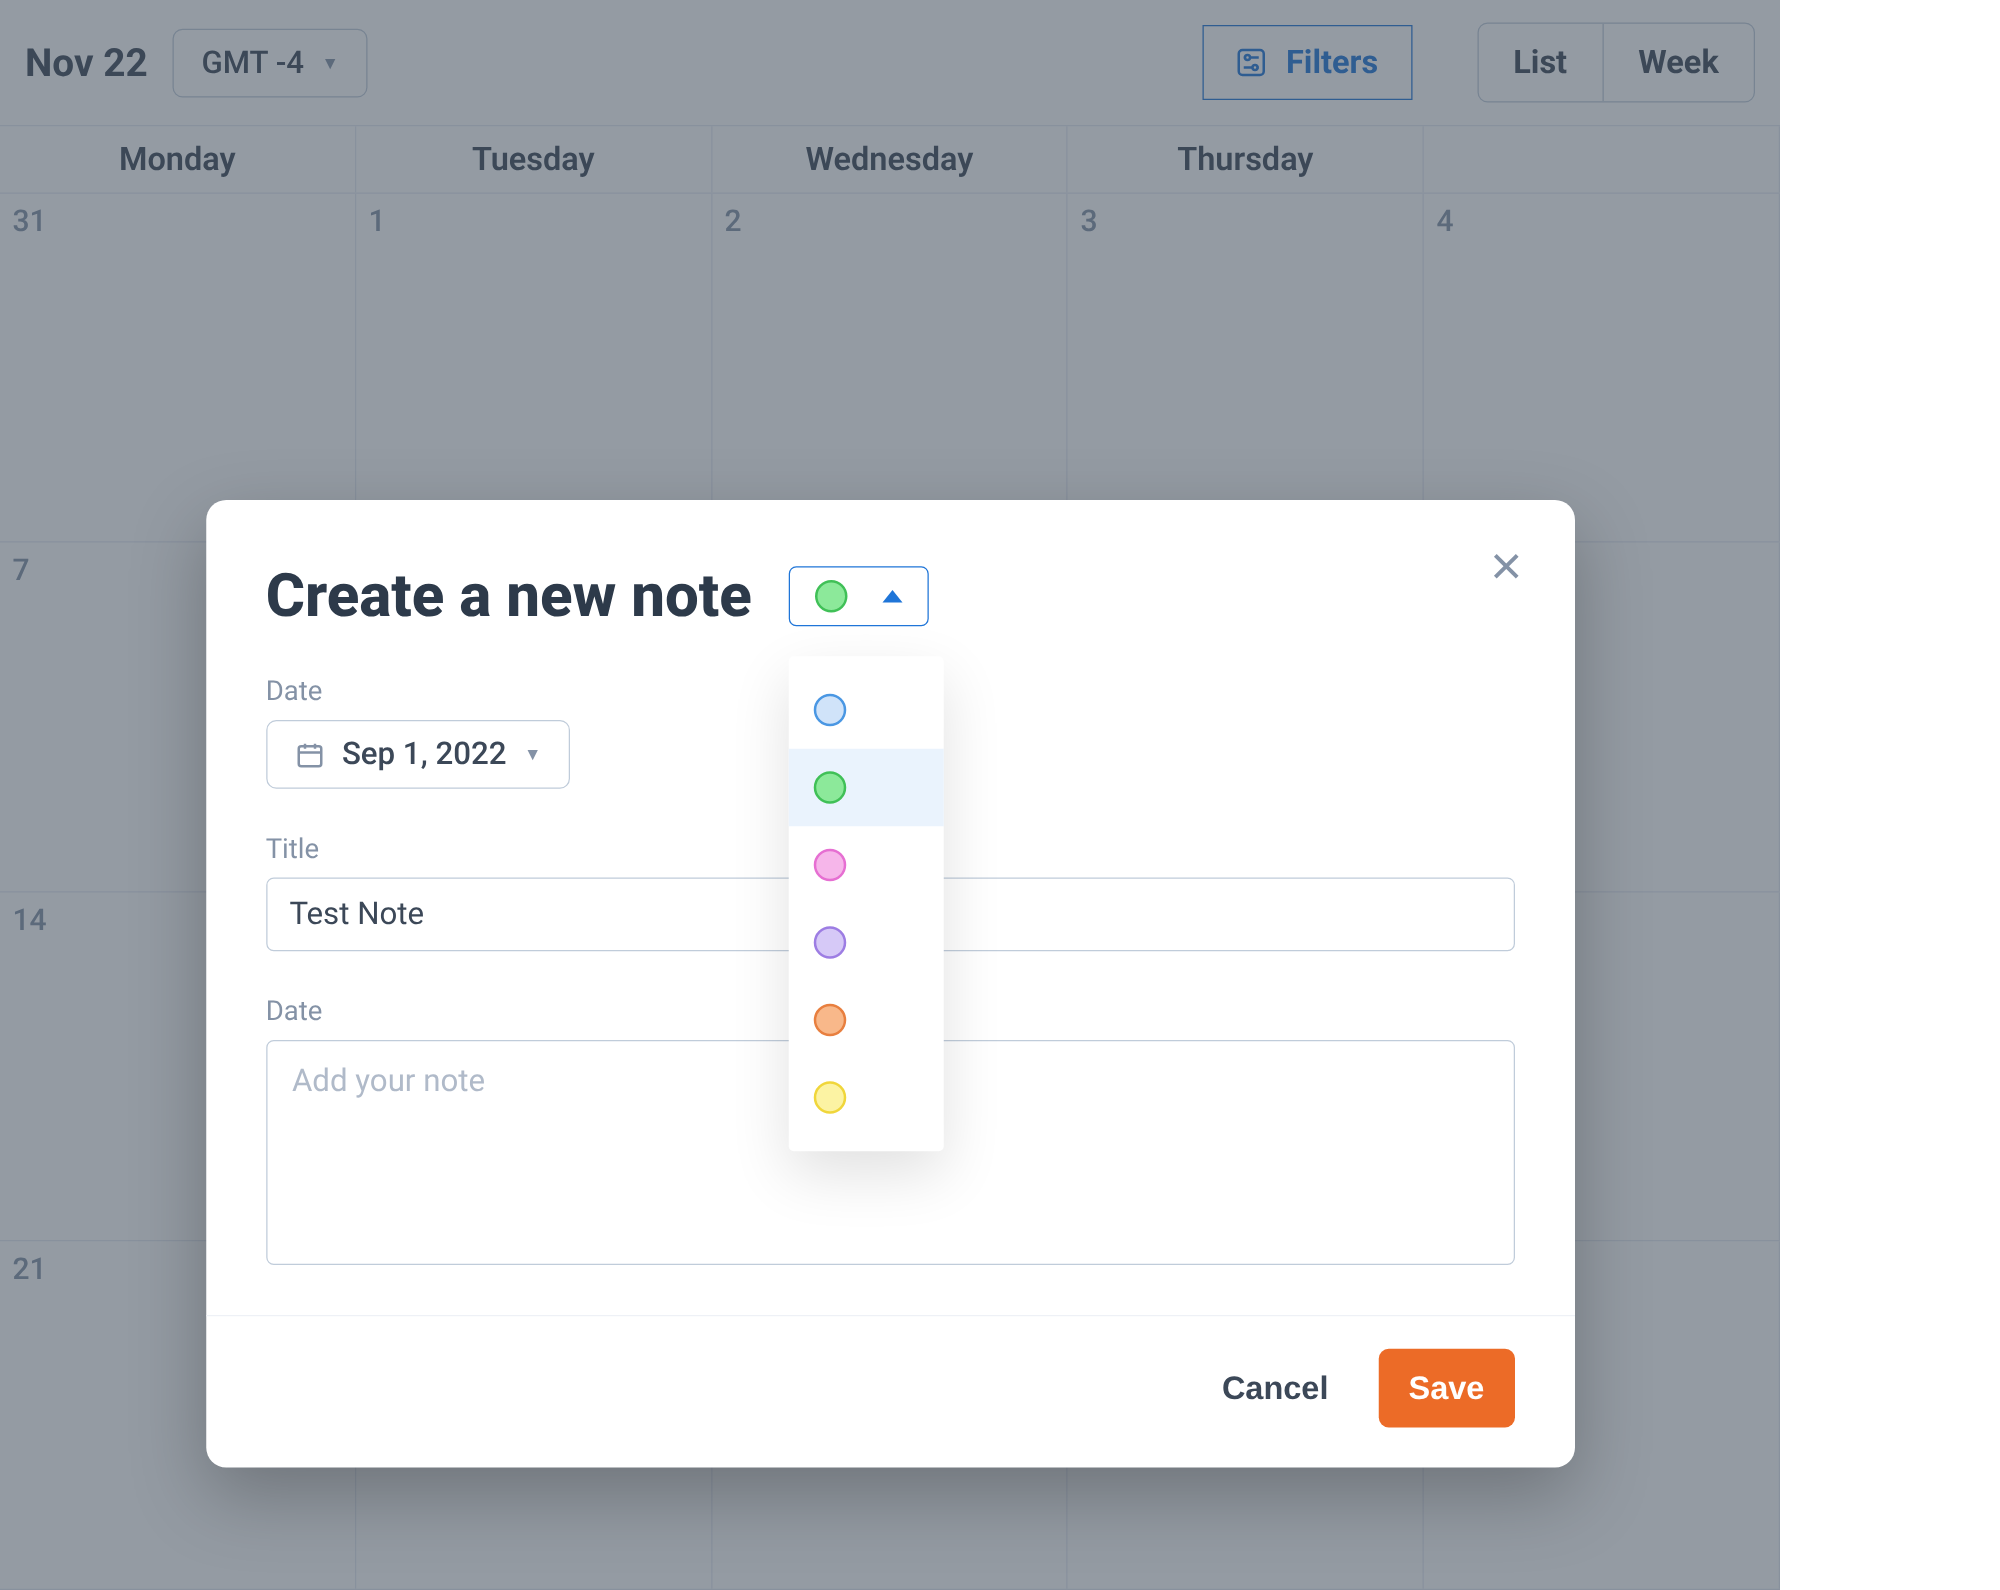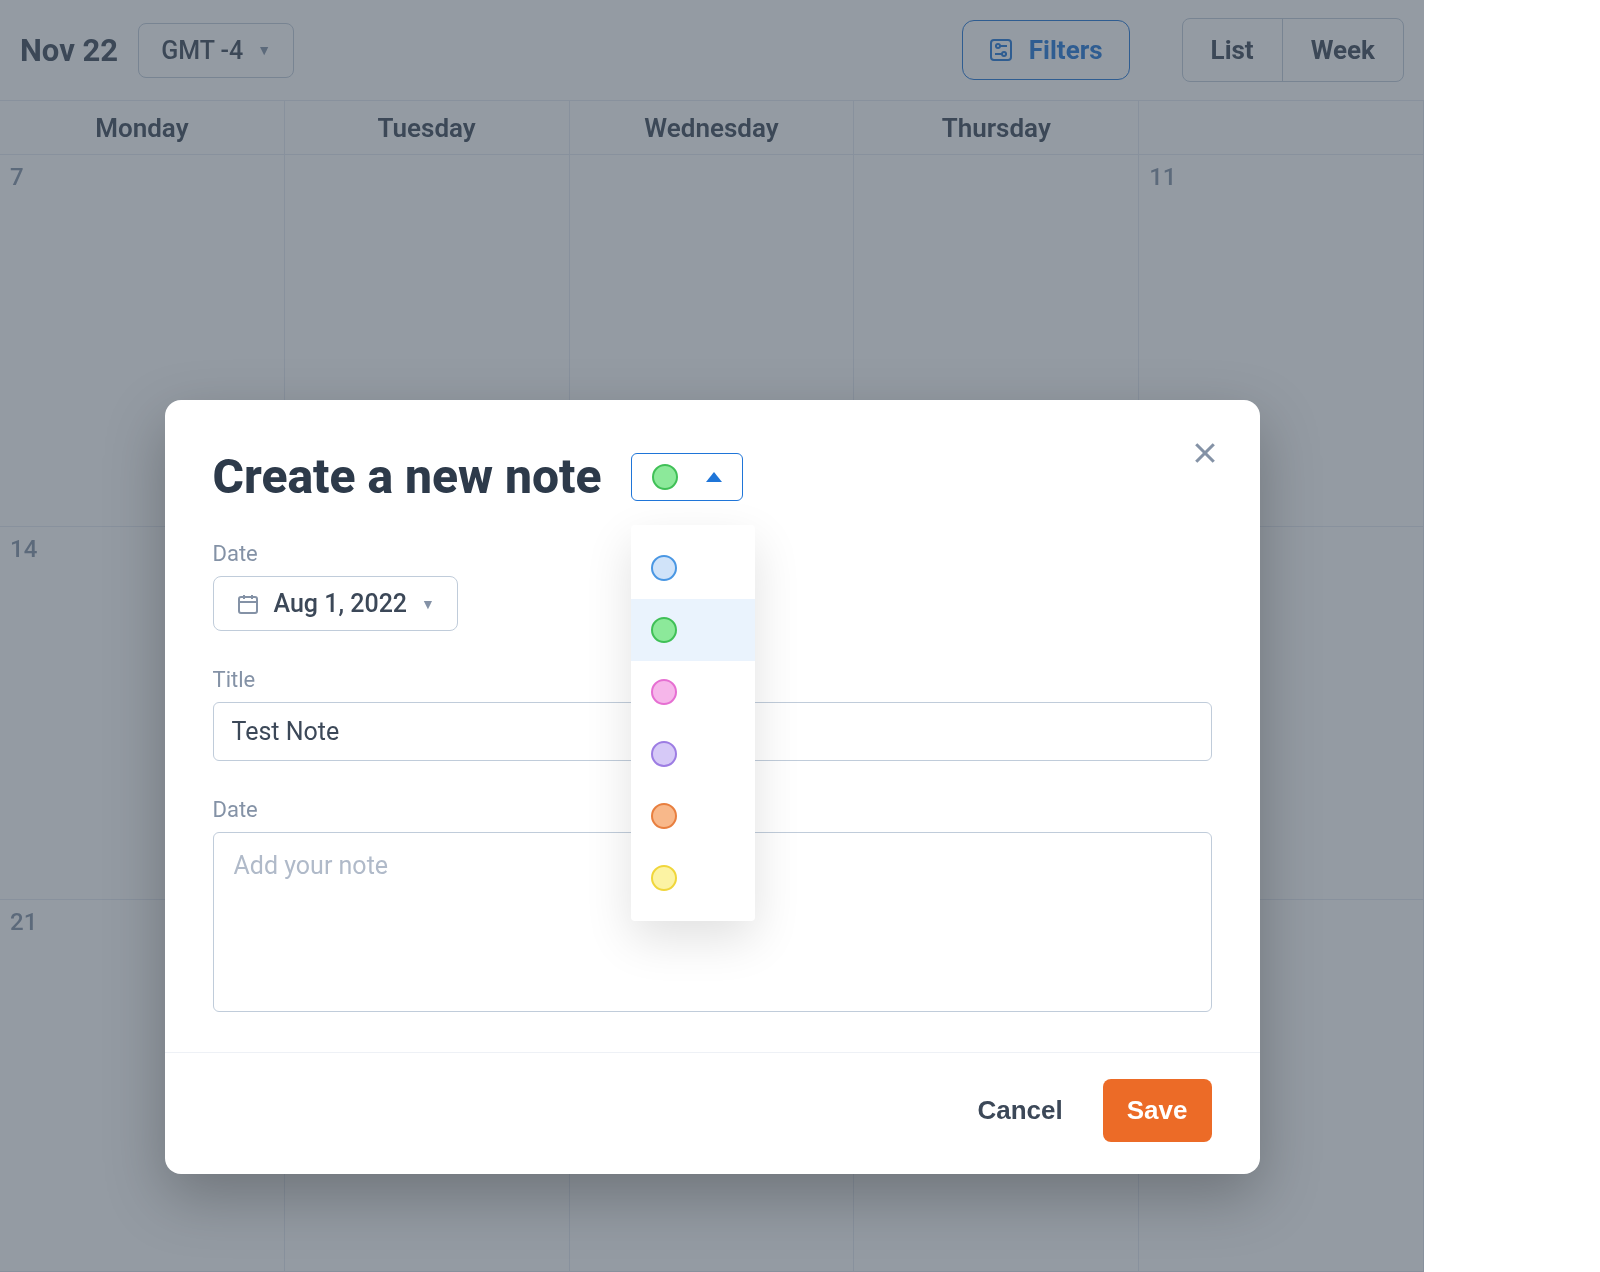--- a/index.html
+++ b/index.html
@@ -5,21 +5,21 @@
   * { box-sizing: border-box; margin: 0; padding: 0; }
   html, body { width: 1600px; height: 1272px; font-family: -apple-system, BlinkMacSystemFont, "Segoe UI", Roboto, Helvetica, Arial, sans-serif; overflow: hidden; }
 
   
   .cal { width: 1424px; height: 1272px; background: #ffffff; position: relative; }
   .cal-header { height: 100px; display: flex; align-items: center; padding: 0 20px; gap: 20px; }
   .month-label { font-size: 31px; font-weight: 700; color: #3c4858; flex: 0 0 auto; }
   .tz-select { display: flex; align-items: center; gap: 14px; border: 1.5px solid #c0ccda; border-radius: 8px; padding: 12px 22px; font-size: 25px; color: #3c4858; font-weight: 500; background: #fff; cursor: pointer; }
   .tz-select .chev { font-size: 14px; color: #8492a6; }
   .spacer { flex: 1; }
-  .filters-btn { display: flex; align-items: center; gap: 16px; border: 1.5px solid #1f75d8; border-radius: 12px; padding: 14px 26px; font-size: 26px; font-weight: 700; color: #1f75d8; cursor: pointer; background: #fff; }
+  .filters-btn { display: flex; align-items: center; gap: 16px; border: 1.5px solid #1f75d8; border-radius: 0; padding: 14px 26px; font-size: 26px; font-weight: 700; color: #1f75d8; cursor: pointer; background: #fff; }
   .filters-btn .icon { width: 24px; height: 24px; }
   .view-toggle { display: flex; border: 1.5px solid #c0ccda; border-radius: 8px; overflow: hidden; margin-left: 32px; }
   .view-toggle .vt { padding: 16px 28px; font-size: 26px; font-weight: 700; color: #3c4858; border-right: 1.5px solid #c0ccda; cursor: pointer; }
   .view-toggle .vt:last-child { border-right: none; }
 
   .dayrow { display: flex; height: 55px; border-top: 1px solid #e5e9f2; border-bottom: 1px solid #e5e9f2; }
   .dayrow .dname { flex: 1; text-align: center; font-size: 26px; font-weight: 600; color: #3c4858; line-height: 55px; border-right: 1px solid #e5e9f2; }
   .grid { display: flex; flex-direction: column; height: calc(1272px - 100px - 55px); }
   .week { flex: 1; display: flex; border-bottom: 1px solid #e5e9f2; }
   .cell { flex: 1; border-right: 1px solid #e5e9f2; padding: 8px 10px; font-size: 24px; color: #8492a6; font-weight: 500; }
@@ -96,20 +96,27 @@
 
   <div class="dayrow">
     <div class="dname">Monday</div>
     <div class="dname">Tuesday</div>
     <div class="dname">Wednesday</div>
     <div class="dname">Thursday</div>
     <div class="dname"></div>
   </div>
 
   <div class="grid">
+    <div class="week">
+      <div class="cell prev">31</div>
+      <div class="cell">1</div>
+      <div class="cell">2</div>
+      <div class="cell">3</div>
+      <div class="cell">4</div>
+    </div>
     <div class="week">
       <div class="cell">7</div>
       <div class="cell"></div>
       <div class="cell"></div>
       <div class="cell"></div>
       <div class="cell">11</div>
     </div>
     <div class="week">
       <div class="cell">14</div>
       <div class="cell"></div>
@@ -171,21 +178,21 @@
           <div class="flabel">Date</div>
           <div class="date-btn">
             <span class="cal-icon">
               <svg viewBox="0 0 24 24" fill="none" stroke="#8492a6" stroke-width="2">
                   <rect x="3" y="5" width="18" height="16" rx="2"></rect>
                   <line x1="3" y1="10" x2="21" y2="10"></line>
                   <line x1="8" y1="3" x2="8" y2="7"></line>
                   <line x1="16" y1="3" x2="16" y2="7"></line>
                 </svg>
             </span>
-            <span>Aug 1, 2022</span>
+            <span>Sep 1, 2022</span>
             <span class="chev">▼</span>
           </div>
         </div>
 
         <div class="field">
           <div class="flabel">Title</div>
           <input class="text-input" type="text" value="Test Note" style="">
         </div>
 
         <div class="field">

